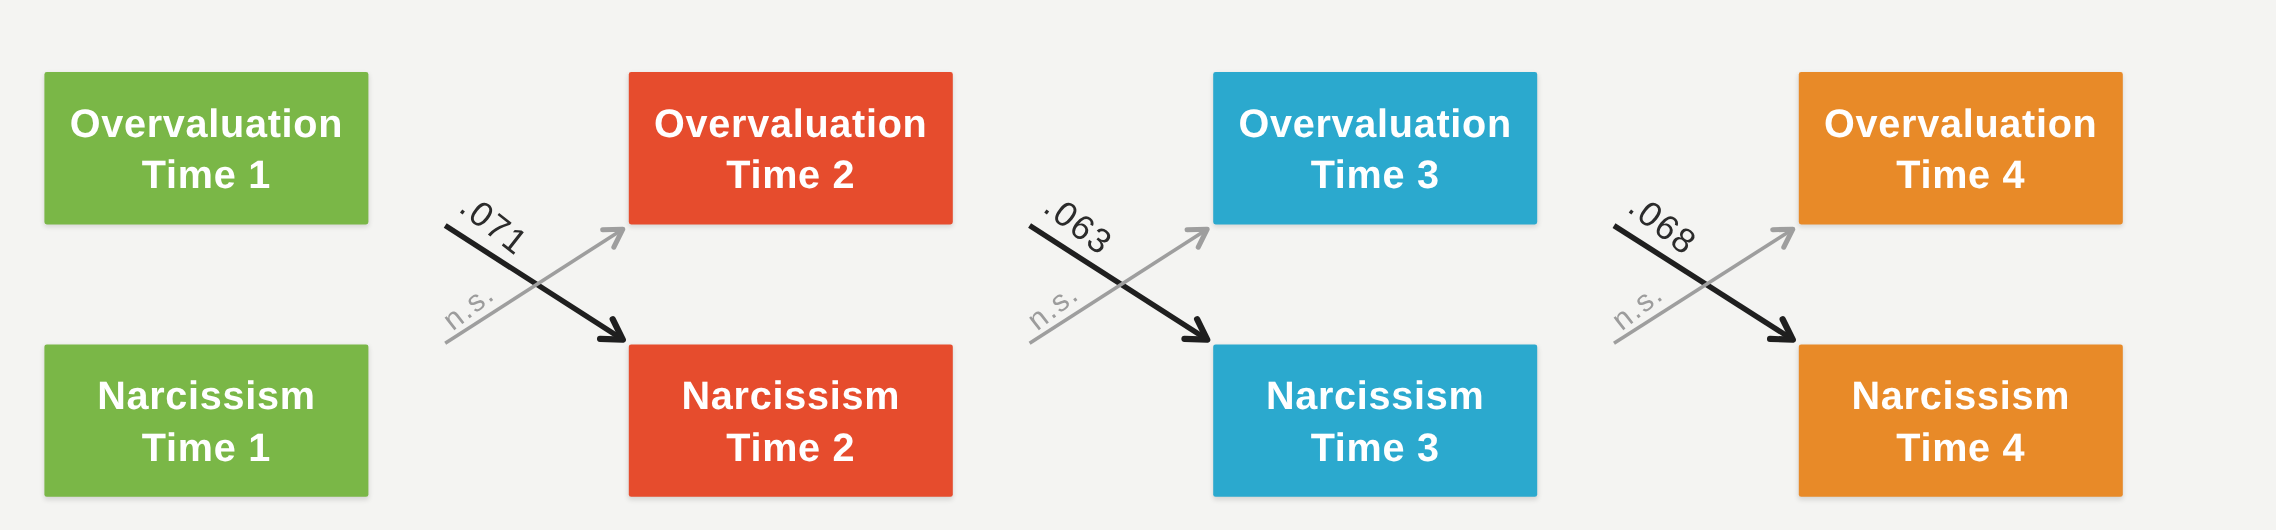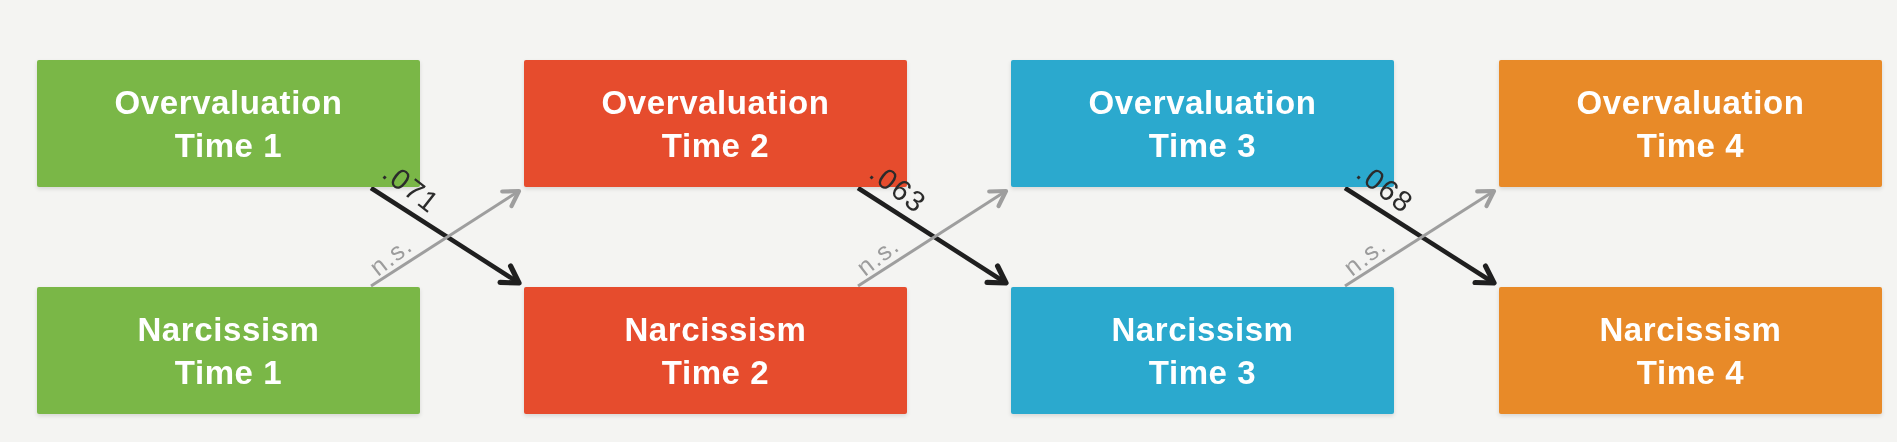--- a/index.html
+++ b/index.html
@@ -3,21 +3,21 @@
 <meta charset="utf-8">
 <style>
   html,body { margin:0; padding:0; }
   body { font-family:"Liberation Sans", sans-serif; }
   .stage {
     position:relative; width:1897px; height:442px;
     background:#f4f4f2; overflow:hidden;
   }
   .arrow-layer { position:absolute; left:0; top:0; width:1897px; height:442px; }
   .box {
-    position:absolute; width:383px; height:127px;
+    position:absolute; width:270px; height:127px;
     display:flex; flex-direction:column; align-items:center; justify-content:center;
     color:#ffffff; font-weight:bold; font-size:33px; line-height:43px;
     letter-spacing:0.6px; text-align:center; border-radius:2px;
     box-shadow:0 2px 4px rgba(0,0,0,0.12);
   }
   .box span { display:block; }
   .path-label {
     position:absolute; white-space:nowrap; letter-spacing:1.5px;
   }
   .value-label {

